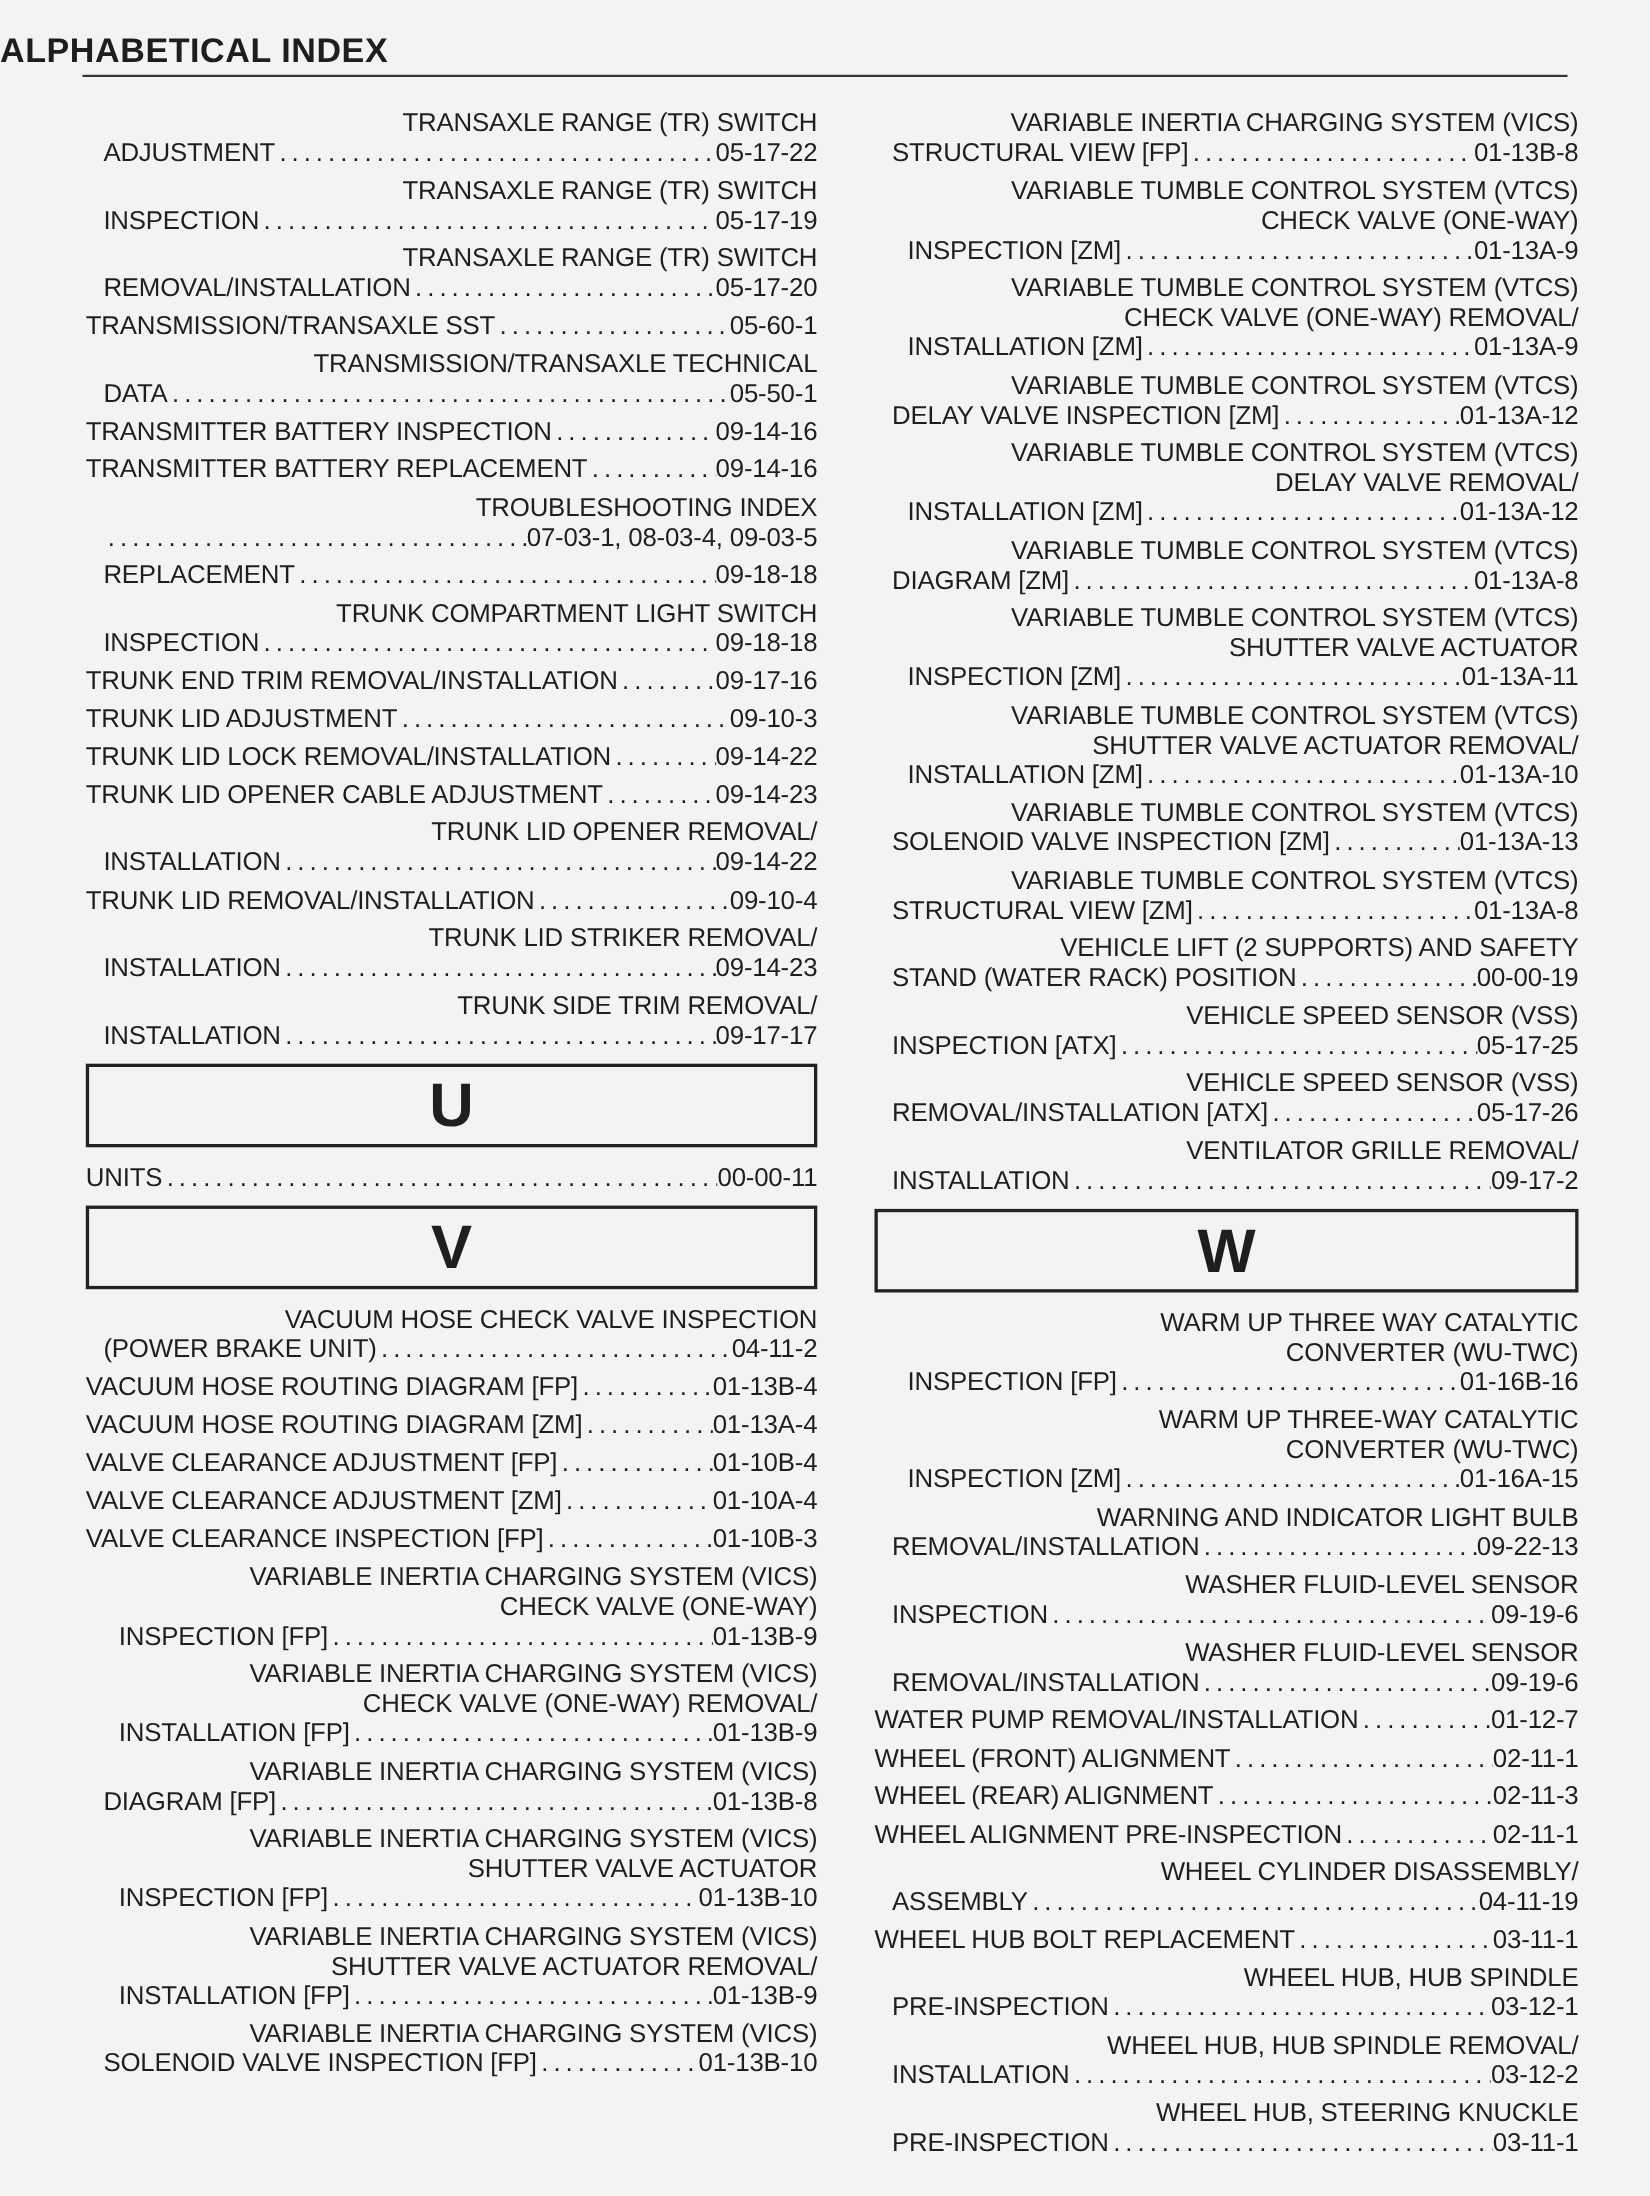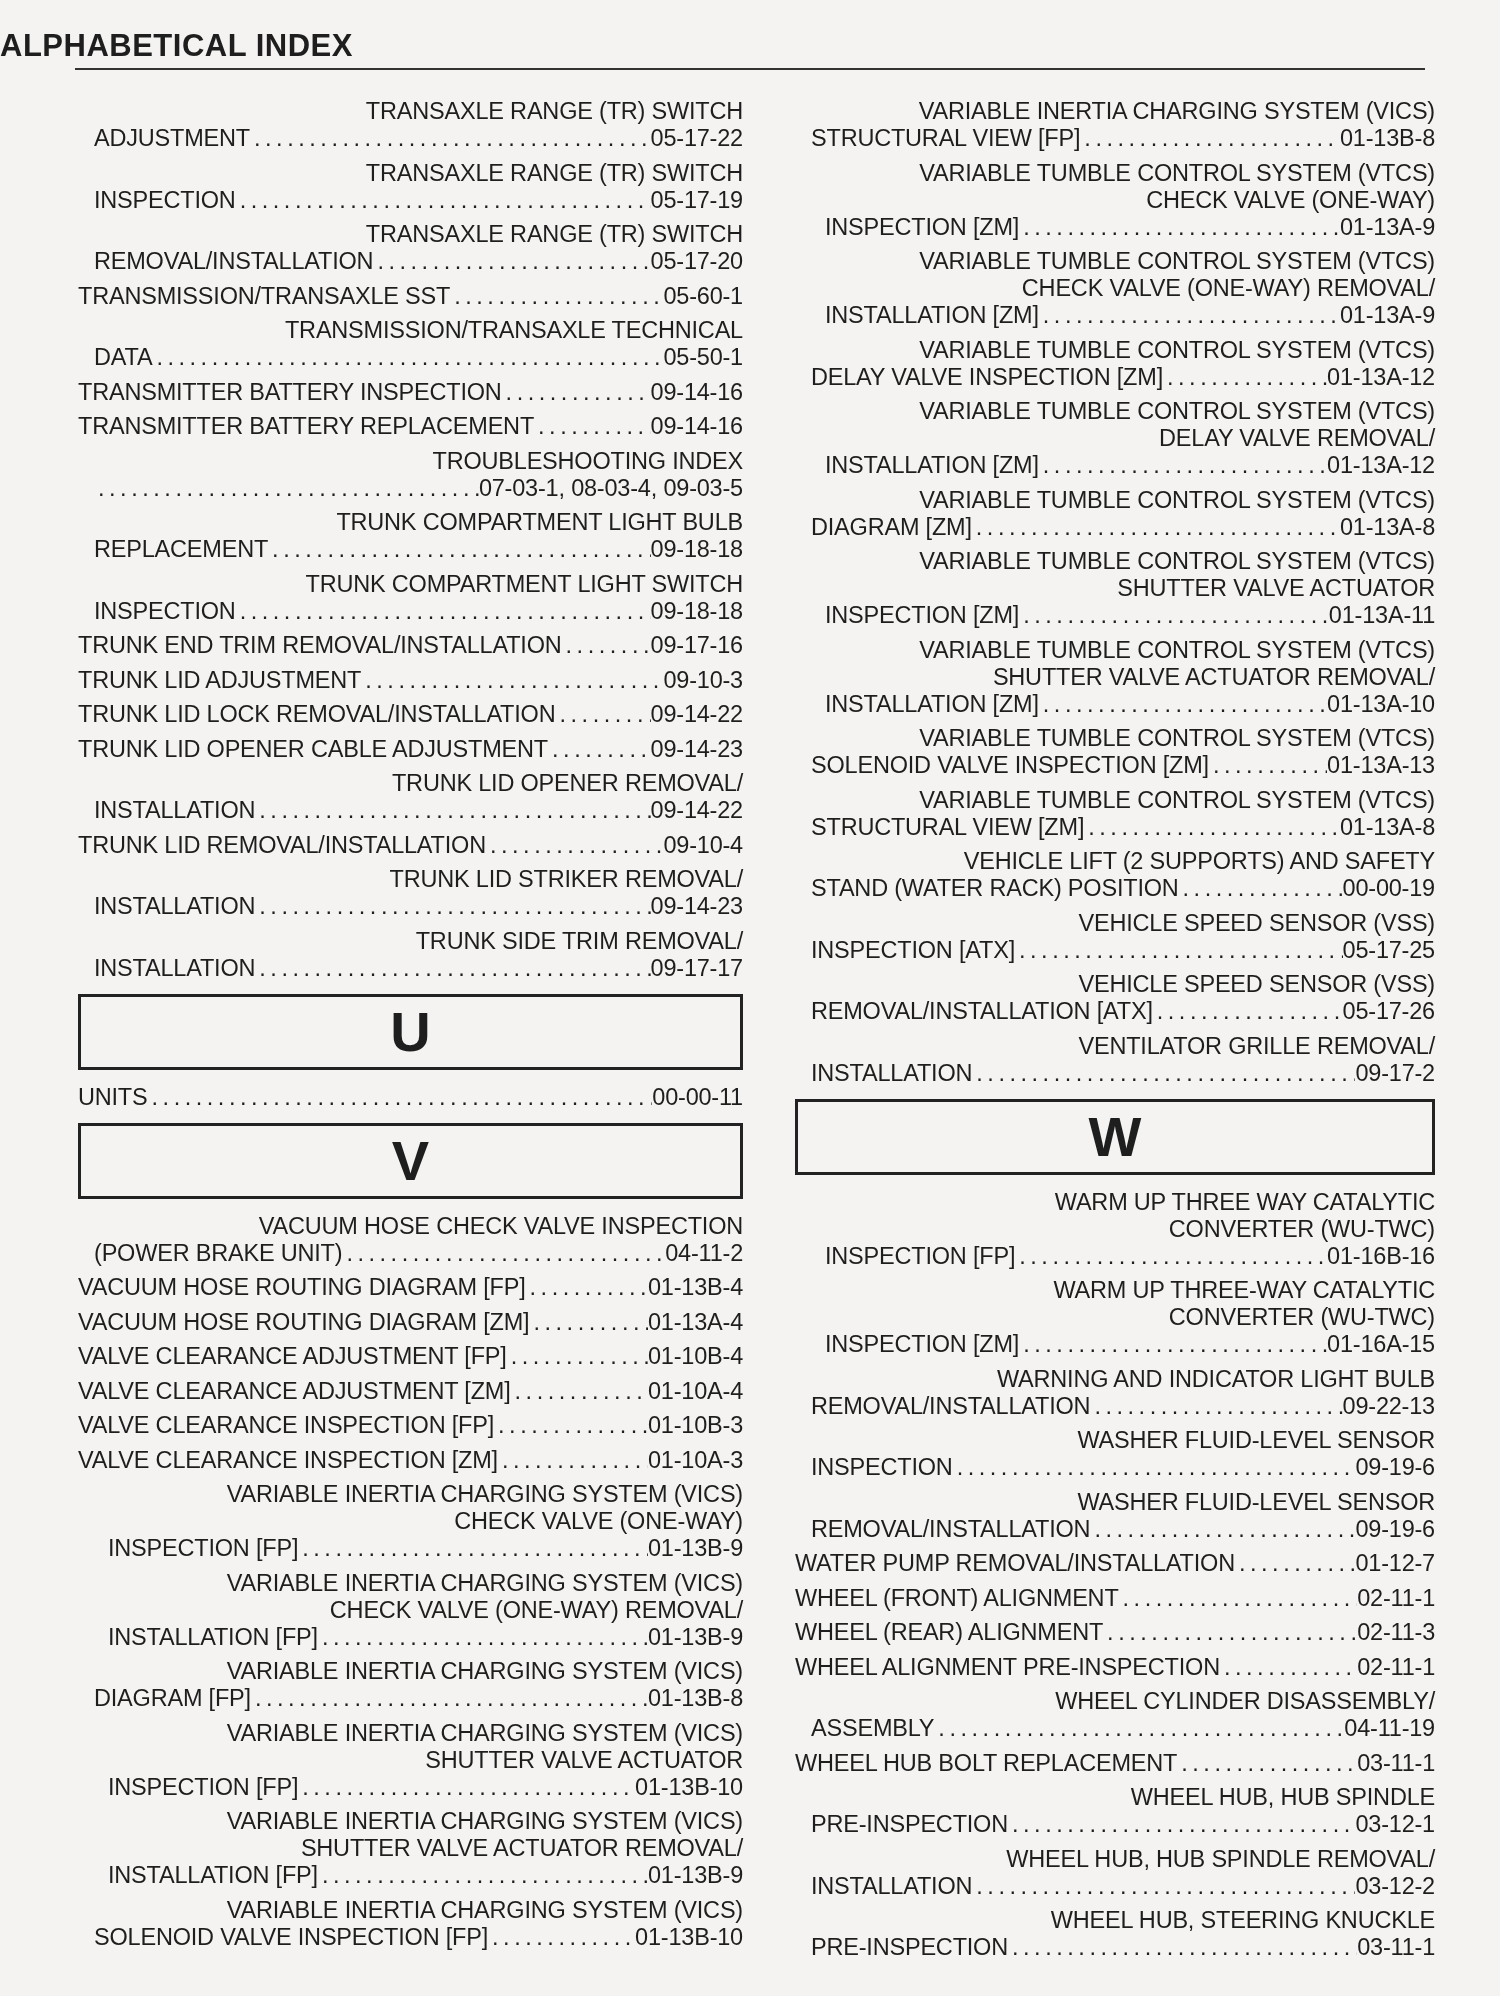--- a/index.html
+++ b/index.html
@@ -81,21 +81,20 @@
     </div>
     <div class="entry">
       <div class="ln ">TROUBLESHOOTING INDEX</div>
       <div class="last ind1">
         <span class="txt"></span>
         <span class="dots"></span>
         <span class="page">07-03-1, 08-03-4, 09-03-5</span>
       </div>
     </div>
     <div class="entry">
-      <div class="ln ">TRUNK COMPARTMENT LIGHT BULB</div>
       <div class="last ind1">
         <span class="txt">REPLACEMENT</span>
         <span class="dots"></span>
         <span class="page">09-18-18</span>
       </div>
     </div>
     <div class="entry">
       <div class="ln ">TRUNK COMPARTMENT LIGHT SWITCH</div>
       <div class="last ind1">
         <span class="txt">INSPECTION</span>
@@ -205,27 +204,20 @@
         <span class="txt">VALVE CLEARANCE ADJUSTMENT [ZM]</span>
         <span class="dots"></span>
         <span class="page">01-10A-4</span>
       </div>
     </div>
     <div class="entry">
       <div class="last ">
         <span class="txt">VALVE CLEARANCE INSPECTION [FP]</span>
         <span class="dots"></span>
         <span class="page">01-10B-3</span>
-      </div>
-    </div>
-    <div class="entry">
-      <div class="last ">
-        <span class="txt">VALVE CLEARANCE INSPECTION [ZM]</span>
-        <span class="dots"></span>
-        <span class="page">01-10A-3</span>
       </div>
     </div>
     <div class="entry">
       <div class="ln ">VARIABLE INERTIA CHARGING SYSTEM (VICS)</div>
       <div class="ln ind1">CHECK VALVE (ONE-WAY)</div>
       <div class="last ind2">
         <span class="txt">INSPECTION [FP]</span>
         <span class="dots"></span>
         <span class="page">01-13B-9</span>
       </div>

